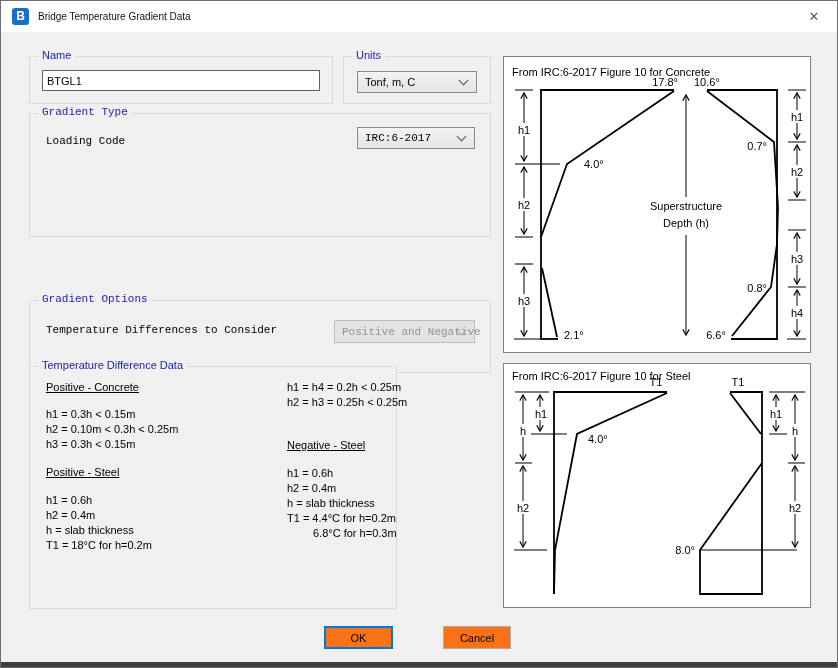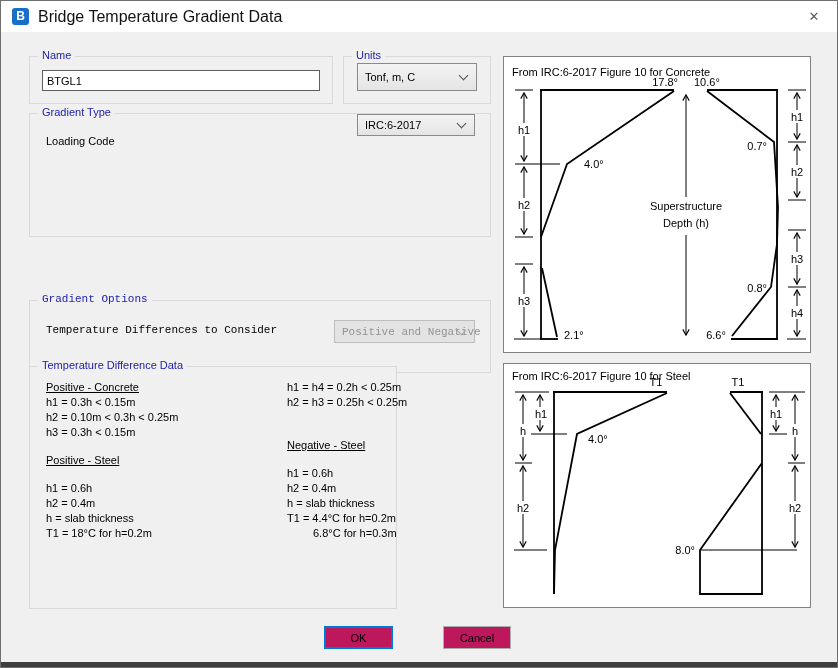--- a/index.html
+++ b/index.html
@@ -7,21 +7,21 @@
   body { font-family:"Liberation Sans", sans-serif; }
   .window{
     position:relative; width:838px; height:668px; background:#f0f0f0;
     border:1px solid #6e6e6e; overflow:hidden;
   }
   .titlebar{ position:absolute; left:0; top:0; width:100%; height:31px; background:#ffffff; }
   .app-icon{
     position:absolute; left:11px; top:7px; width:17px; height:17px; background:#1670c8;
     border-radius:3px; color:#fff; font-weight:bold; font-size:12px; line-height:17px; text-align:center;
   }
-  .title-text{ position:absolute; left:37px; top:0; line-height:31px; font-size:16px; color:#111; }
+  .title-text{ position:absolute; left:37px; top:0; line-height:31px; font-size:10px; color:#111; }
   .close-btn{
     position:absolute; right:0; top:0; width:46px; height:31px; text-align:center;
     line-height:31px; font-size:13px; color:#5a5a5a; cursor:default;
   }
   .groupbox{
     position:absolute; border:1px solid #d9d9d9; background:#f0f0f0;
   }
   .gb-label{
     position:absolute; top:-8px; left:8px; background:#f0f0f0; padding:0 4px;
     font-size:11px; color:#2222ad; white-space:nowrap;
@@ -39,27 +39,27 @@
     position:absolute; right:9px; top:50%; width:7px; height:7px; margin-top:-5px;
     border-right:1.5px solid #4f4f4f; border-bottom:1.5px solid #4f4f4f; transform:rotate(45deg);
   }
   .combo.disabled{ background:#e3e3e3; border-color:#bdbdbd; color:#939393; }
   .combo.disabled .chev{ border-color:#a8a8a8; }
   .static{ position:absolute; font-size:11px; color:#000; white-space:nowrap; }
   .panel{
     position:absolute; background:#fff; border:1px solid #828282;
   }
   .tdd-col{ position:absolute; top:13px; font-size:11px; color:#000; }
-  .tdd-heading{ text-decoration:underline; line-height:15px; }
+  .tdd-heading{ text-decoration:underline; margin-bottom:12px; line-height:15px; }
   .tdd-line{ line-height:15px; }
   .tdd-heading.second{ margin-top:13px; margin-bottom:13px; }
   .tdd-line.indent{ padding-left:26px; }
   .btn{
     position:absolute; height:23px; font-family:"Liberation Sans",sans-serif; font-size:11px;
-    background:#be185d; border:1px solid #adadad; color:#000;
+    background:#f97316; border:1px solid #adadad; color:#000;
   }
   .btn.ok{ border:2px solid #0078d7; }
   .bottom-strip{ position:absolute; left:0; bottom:0; width:100%; height:5px; background:#3e3e3e; }
   svg text{ font-family:"Liberation Sans",sans-serif; font-size:11px; fill:#000; }
   svg .thick{ stroke:#000; stroke-width:1.8; fill:none; }
   svg .thin{ stroke:#000; stroke-width:1; fill:none; }
   svg .dim{ stroke:#000; stroke-width:1; fill:none;
     marker-start:url(#ar); marker-end:url(#ar); }
   svg .lblbg{ fill:#fff; }
 </style>
@@ -74,30 +74,30 @@
     <div class="close-btn">✕</div>
   </div>
 
   <div class="groupbox" style="left:28px; top:55px; width:304px; height:48px;">
     <span class="gb-label">Name</span>
     <input class="textbox" style="left: 12px; top: 13px; width: 278px; height: 21px;" value="BTGL1">
   </div>
 
   <div class="groupbox" style="left:342px; top:55px; width:148px; height:48px;">
     <span class="gb-label">Units</span>
-    <div class="combo" style="left:13px; top:6px; width:120px; height:28px;">
+    <div class="combo" style="left:13px; top:14px; width:120px; height:22px;">
       <span class="combo-text">Tonf, m, C</span>
       <span class="chev"></span>
     </div>
   </div>
 
-  <div class="groupbox" style="left:28px; top:112px; width:462px; height:124px;">
+  <div class="groupbox" style="left:28px; top:112px; width:462px; height:124px;font-family:Liberation Mono, monospace;">
     <span class="gb-label">Gradient Type</span>
     <span class="static" style="left:16px; top:21px;">Loading Code</span>
-    <div class="combo" style="left:327px; top:0; width:118px; height:22px;padding-left:44px;">
+    <div class="combo" style="left:327px; top:13px; width:118px; height:22px;padding-left:44px;">
       <span class="combo-text">IRC:6-2017</span>
       <span class="chev"></span>
     </div>
   </div>
 
   <div class="groupbox" style="left:28px; top:299px; width:462px; height:73px;font-family:Liberation Mono, monospace;">
     <span class="gb-label">Gradient Options</span>
     <span class="static" style="left:16px; top:23px;">Temperature Differences to Consider</span>
     <div class="combo disabled" style="left:304px; top:19px; width:141px; height:23px;">
       <span class="combo-text">Positive and Negative</span>

